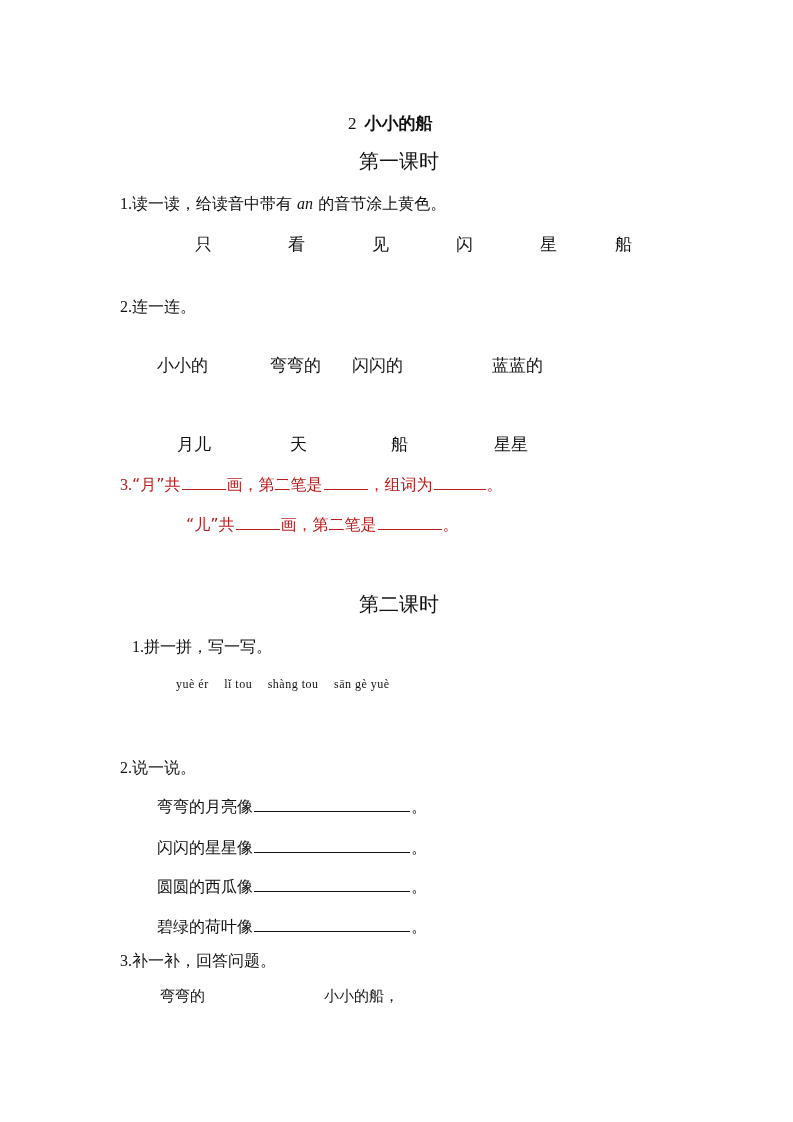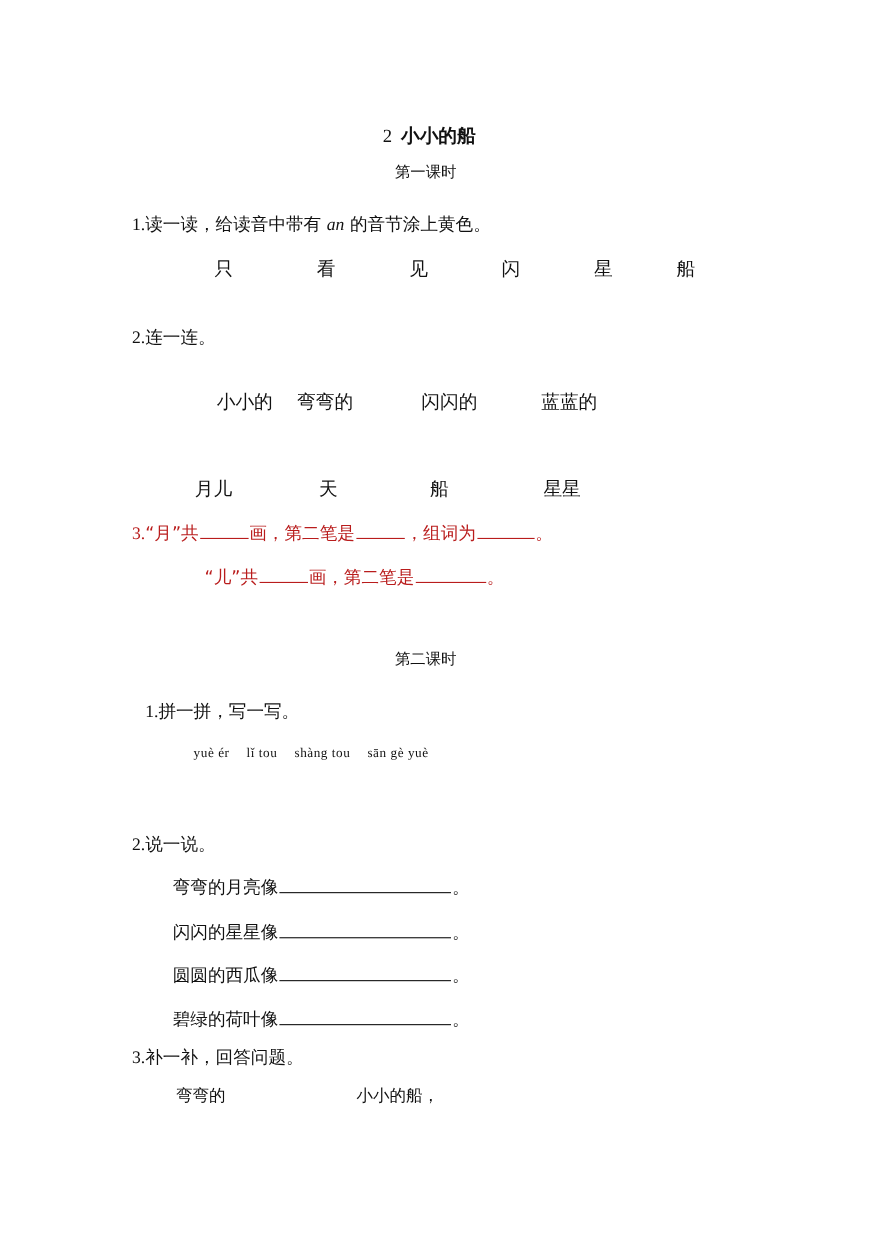--- a/index.html
+++ b/index.html
@@ -4,21 +4,21 @@
   <style>
     html, body { margin: 0; padding: 0; background: #ffffff; }
     body {
       width: 793px; height: 1122px; position: relative; overflow: hidden;
       font-family: "DejaVu Sans", "Liberation Sans", sans-serif;
       color: #111111;
     }
     .abs { position: absolute; white-space: nowrap; }
     .title { font-size: 17px; font-weight: bold; }
     .title .num { font-family: "Liberation Serif", serif; font-weight: normal; margin-right: 8px; }
-    .sub { font-size: 14px; }
+    .sub { font-size: 20px; }
     .q { font-size: 16px; }
     .q .n { font-family: "Liberation Serif", serif; }
     .row { font-size: 17px; }
     .green { color: #b91c1c; }
     .blank { display: inline-block; border-bottom: 1px solid currentColor; height: 14px; vertical-align: baseline; margin: 0 1px; }
     .pinyin { font-family: "Liberation Serif", serif; font-size: 12px; letter-spacing: 0.5px; }
     .pinyin span { margin-right: 12px; }
     .serif-cn { font-family: "DejaVu Serif", serif; font-size: 15px; }
     .italic-a { font-family: "Liberation Serif", serif; font-style: italic; }
   </style>
@@ -39,23 +39,23 @@
 <div class="abs row" style="left:195px; top:233px;">只</div>
 <div class="abs row" style="left:288px; top:233px;">看</div>
 <div class="abs row" style="left:372px; top:233px;">见</div>
 <div class="abs row" style="left:456px; top:233px;">闪</div>
 <div class="abs row" style="left:540px; top:233px;">星</div>
 <div class="abs row" style="left:615px; top:233px;">船</div>
 
 <div class="abs q" style="left:120px; top:297px;">
   <span class="n">2.</span><span>连一连。</span>
 </div>
-<div class="abs row" style="left:157px; top:354px;margin-left:40px;">小小的</div>
+<div class="abs row" style="left:157px; top:354px;">小小的</div>
 <div class="abs row" style="left:270px; top:354px;">弯弯的</div>
-<div class="abs row" style="left:383px; top:354px;text-align:center;">闪闪的</div>
+<div class="abs row" style="left:352px; top:354px;text-align:center;">闪闪的</div>
 <div class="abs row" style="left:476px; top:354px;margin-left:16px;">蓝蓝的</div>
 <div class="abs row" style="left:177px; top:433px;">月儿</div>
 <div class="abs row" style="left:290px; top:433px;">天</div>
 <div class="abs row" style="left:391px; top:433px;">船</div>
 <div class="abs row" style="left:494px; top:433px;">星星</div>
 
 <div class="abs q green" style="left:120px; top:475px;">
   <span class="n">3.</span><span>“月”共</span><span class="blank" style="width:44px;"></span><span>画，第二笔是</span><span class="blank" style="width:44px;"></span><span>，组词为</span><span class="blank" style="width:52px;"></span><span>。</span>
 </div>
 <div class="abs q green" style="left:186px; top:515px;">

